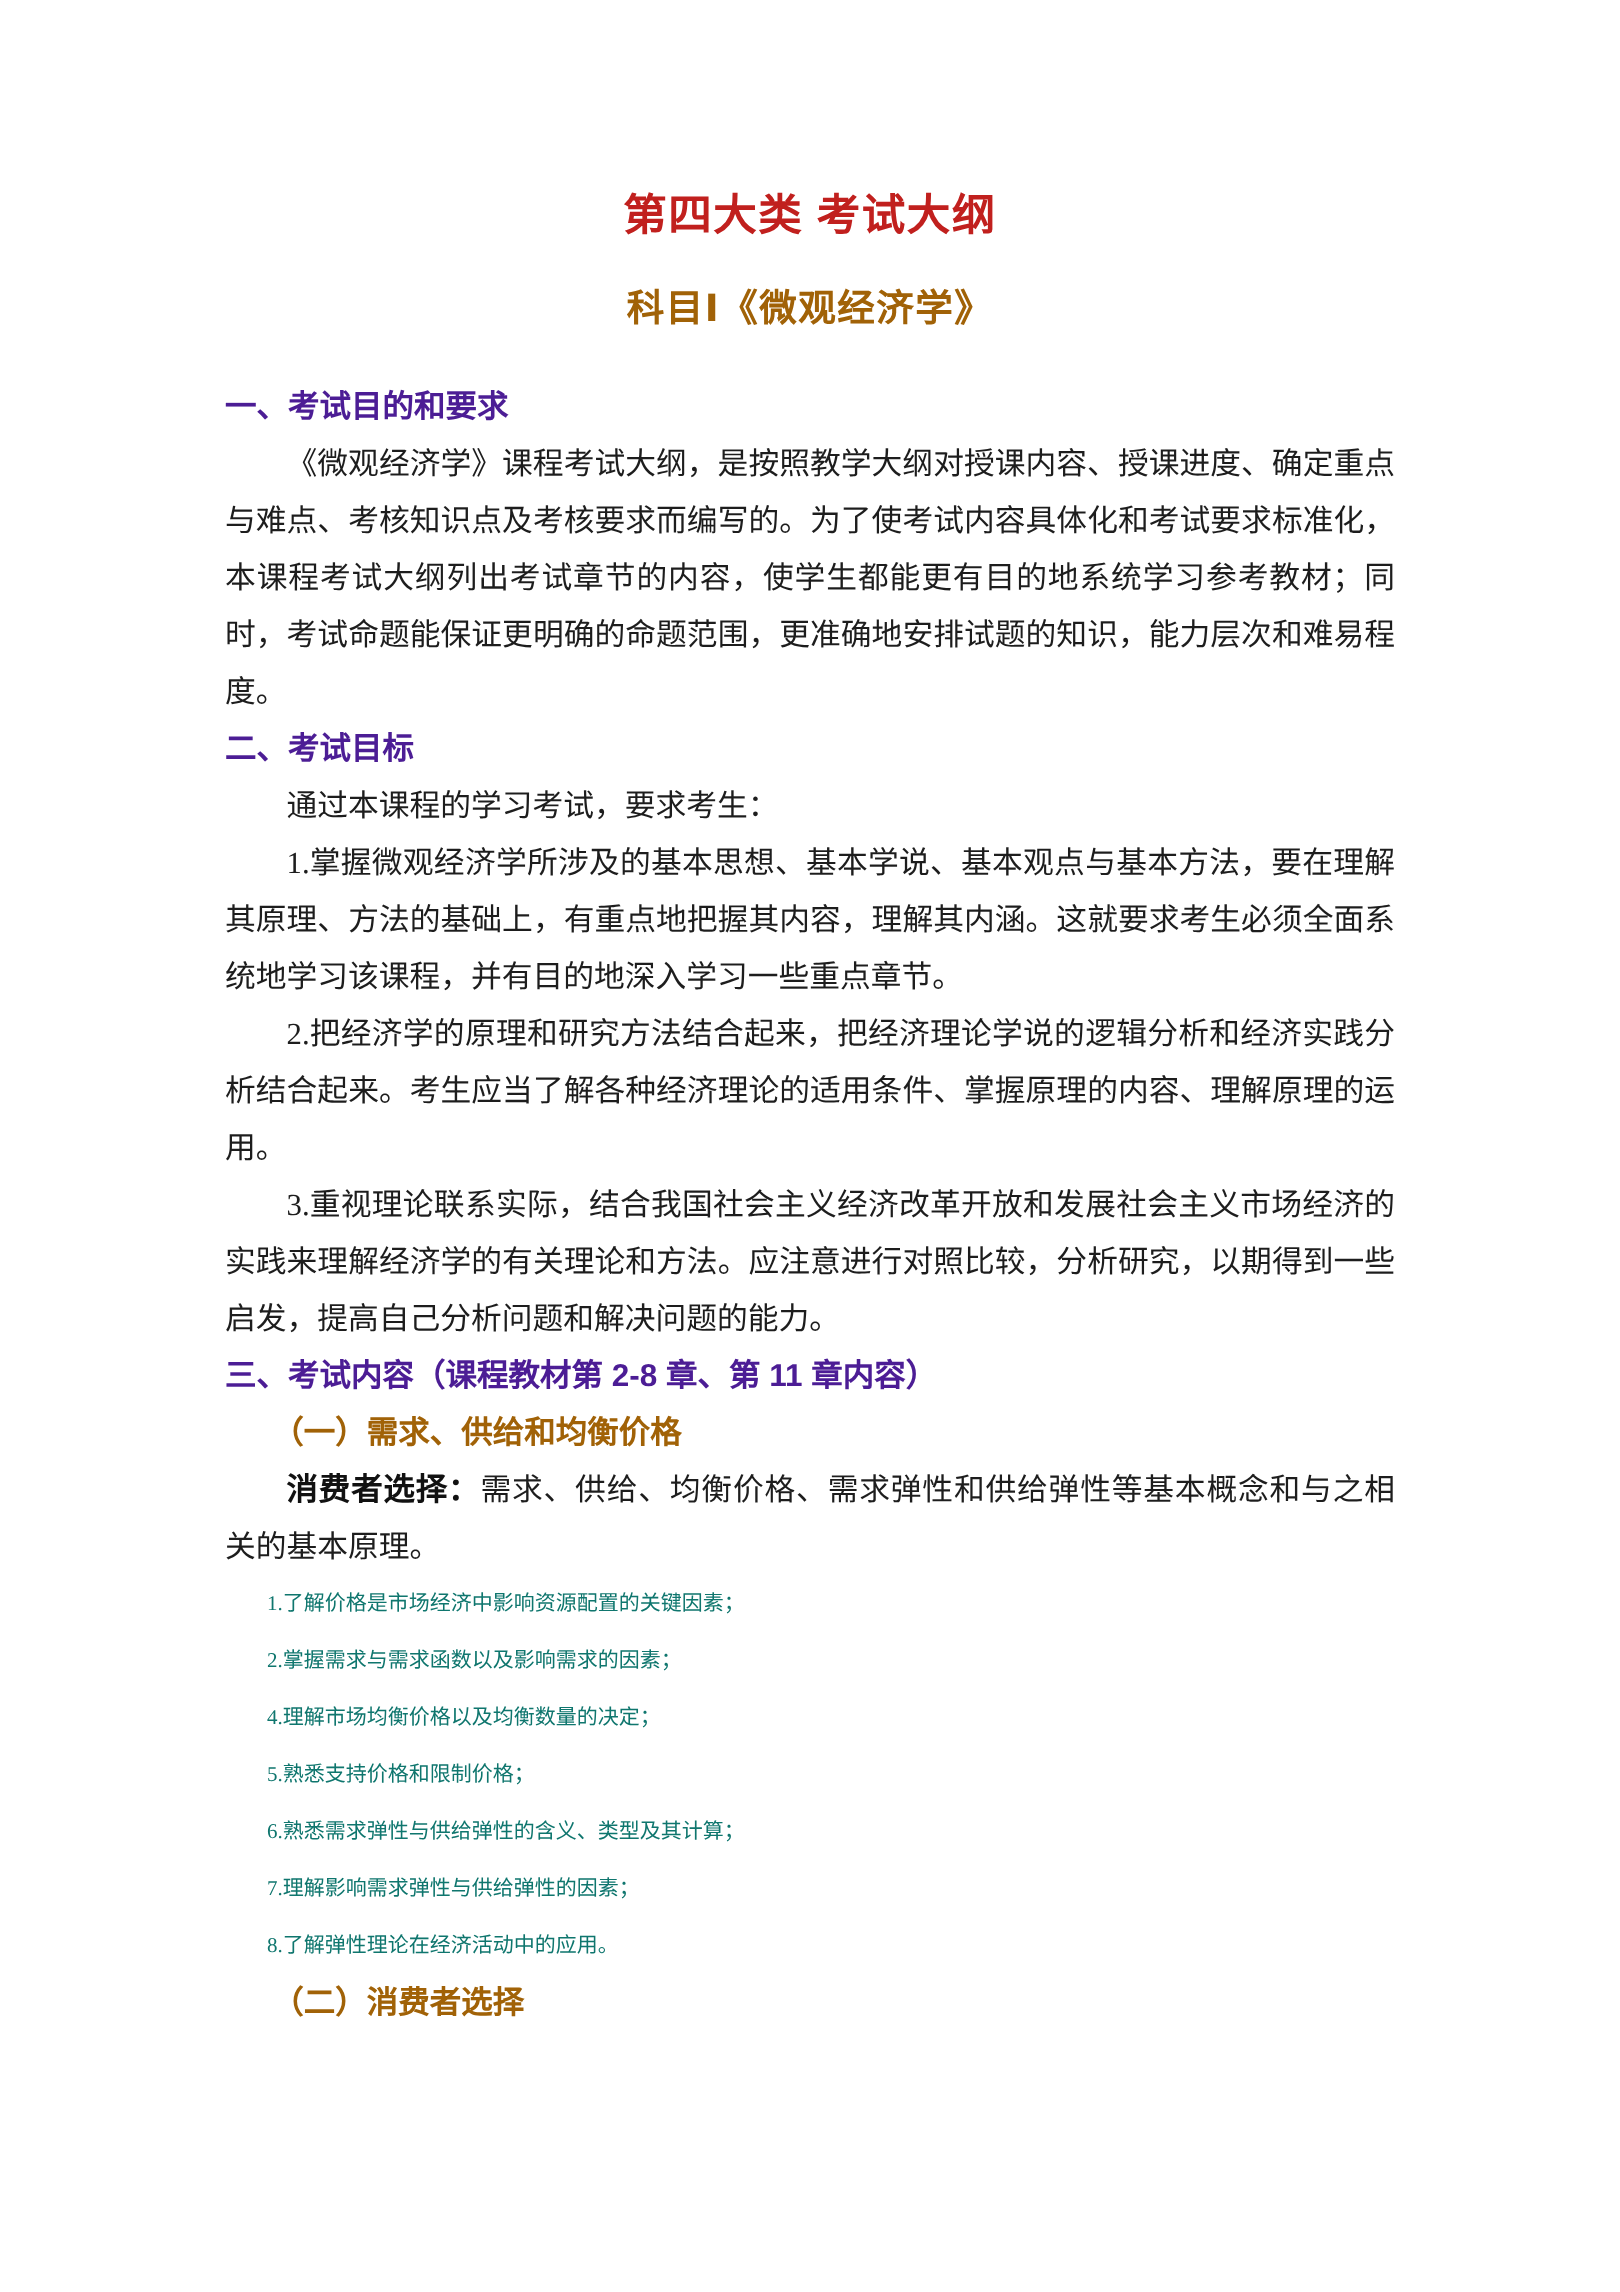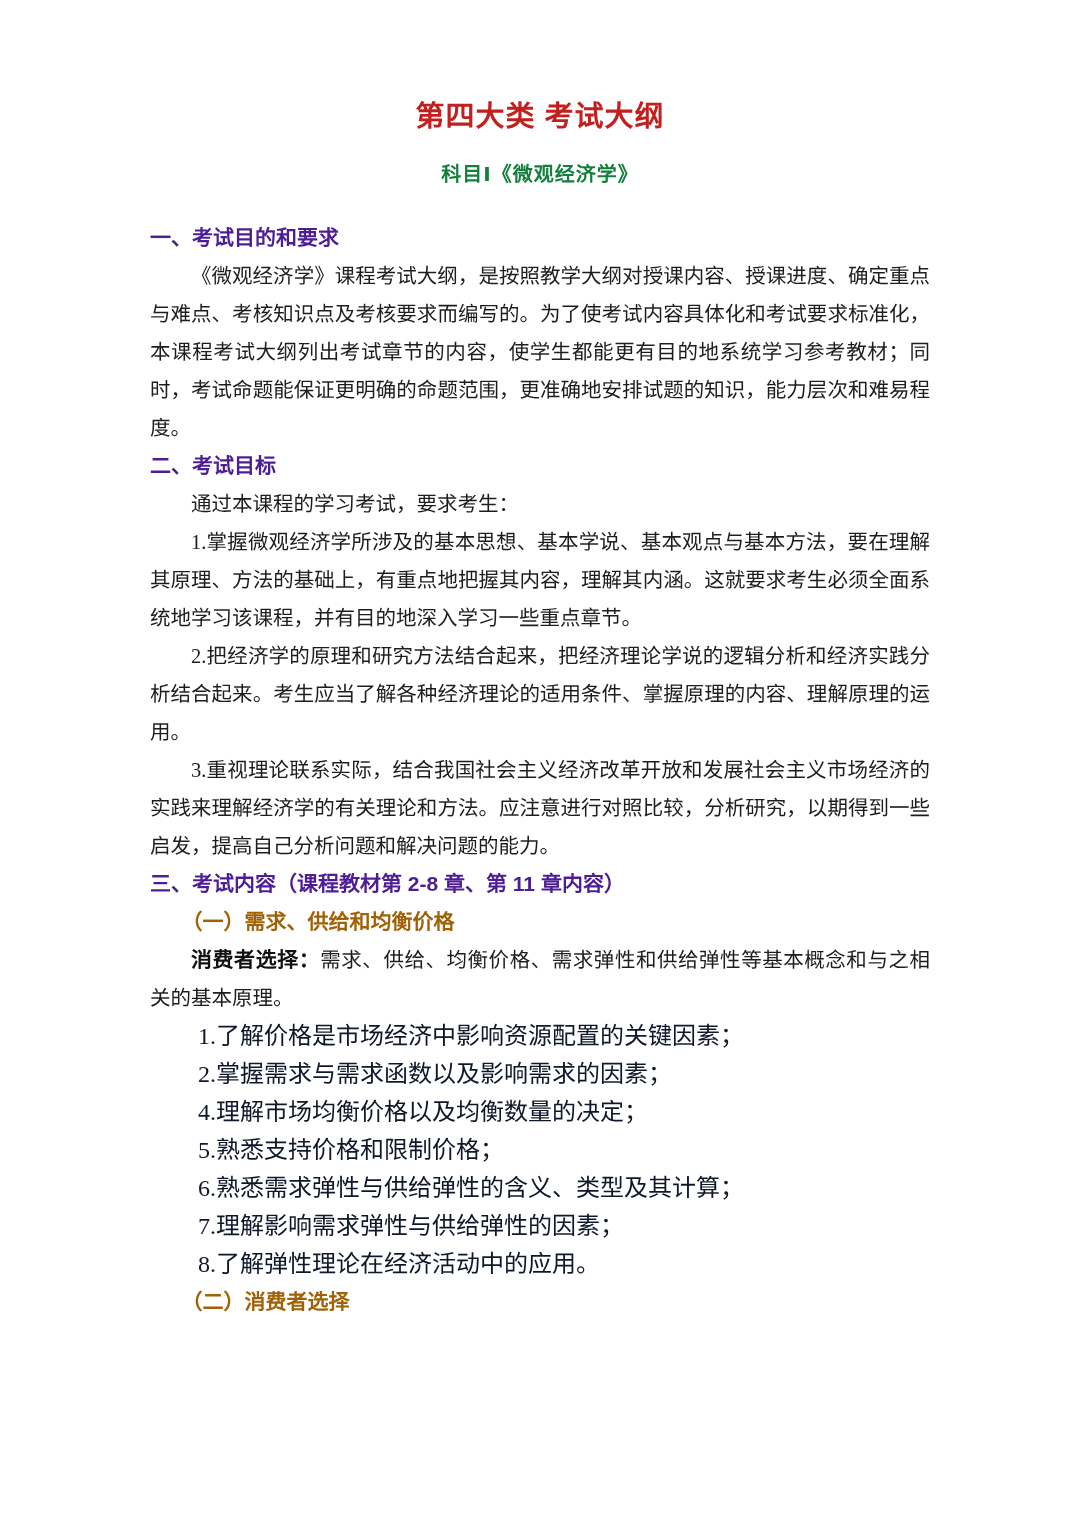--- a/index.html
+++ b/index.html
@@ -7,41 +7,41 @@
     padding: 0;
     background: #ffffff;
   }
   .page {
     position: relative;
     width: 1080px;
     height: 1528px;
     margin: 0 auto;
     background: #ffffff;
     box-sizing: border-box;
-    padding: 92px 150px 0 150px;
+    padding: 119px 150px 0 150px;
     font-family: "Liberation Serif", "DejaVu Serif", serif;
     color: #1d1d1d;
     overflow: hidden;
   }
   .doc-title {
     margin: 0 0 24px 0;
     text-align: center;
     font-family: "Liberation Sans", "DejaVu Sans", sans-serif;
     font-size: 29px;
     font-weight: 700;
     color: #c1201e;
     letter-spacing: 1px;
   }
   .doc-subtitle {
     margin: 0 0 32px 0;
     text-align: center;
     font-family: "Liberation Sans", "DejaVu Sans", sans-serif;
-    font-size: 20px;
+    font-size: 25px;
     font-weight: 700;
-    color: #15803d;
+    color: #a16207;
     letter-spacing: 1px;
   }
   .sec-heading {
     margin: 0;
     font-family: "Liberation Sans", "DejaVu Sans", sans-serif;
     font-size: 21px;
     font-weight: 700;
     color: #4c1d95;
     line-height: 38px;
   }
@@ -71,25 +71,25 @@
     color: #1d1d1d;
   }
   .knowledge-label {
     font-family: "Liberation Sans", "DejaVu Sans", sans-serif;
     font-size: 21px;
     font-weight: 700;
     color: #111111;
   }
   .list-par {
     margin: 0;
-    font-size: 24px;
+    font-size: 14px;
     line-height: 38px;
     text-align: justify;
     text-indent: 2em;
-    color: #0f172a;
+    color: #0f766e;
   }
 </style>
 </head>
 <body>
 
 <div class="page">
 
   <h1 class="doc-title">第四大类 考试大纲</h1>
 
   <h2 class="doc-subtitle">科目Ⅰ《微观经济学》</h2>

